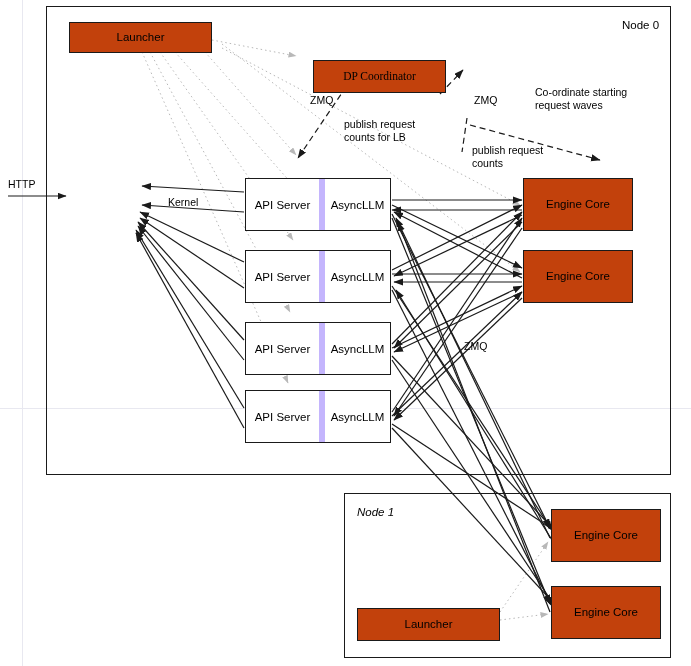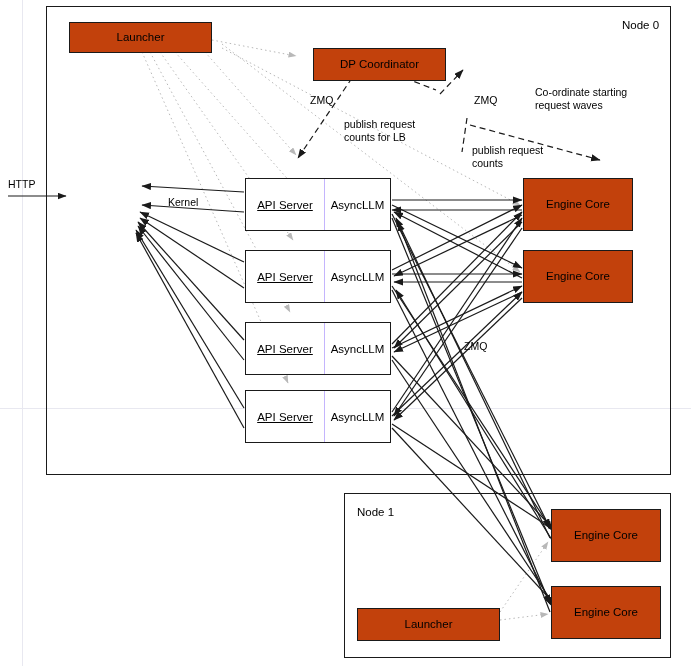--- a/index.html
+++ b/index.html
@@ -64,22 +64,21 @@
   .split > div {
     display: flex;
     align-items: center;
     justify-content: center;
     color: #000;
     box-sizing: border-box;
     white-space: nowrap;
   }
   .split > div.left {
     flex: 0 0 79px;
-    border-right: 1px solid #c4b5fd;
-    text-decoration: underline;
+    border-right: 6px solid #c4b5fd;
   }
   .split > div.right {
     flex: 1 1 auto;
   }
   .edge-label {
     position: absolute;
     font-size: 10.5px;
     color: #000;
     line-height: 1.25;
     white-space: pre-line;
@@ -91,21 +90,21 @@
 
 <div id="canvas">
 
   <div class="grid-line" style="left:22px; top:0; width:1px; height:666px;"></div>
   <div class="grid-line" style="left:0; top:408px; width:691px; height:1px;"></div>
 
   <div class="node-box" style="left:46px; top:6px; width:625px; height:469px;"></div>
   <div class="node-label" style="left:622px; top:19px;">Node 0</div>
 
   <div class="node-box" style="left:344px; top:493px; width:327px; height:165px;"></div>
-  <div class="node-label" style="left:357px; top:506px;">Node 1</div>
+  <div class="node-label" style="left:357px; top:506px;font-style:italic;">Node 1</div>
 
   <svg class="edges" viewBox="0 0 691 666">
     <defs>
       <marker id="arrowBlack" markerWidth="9" markerHeight="9" refX="7.5" refY="3" orient="auto" markerUnits="strokeWidth">
         <path d="M0,0 L8,3 L0,6 z" fill="#1a1a1a"></path>
       </marker>
       <marker id="arrowGray" markerWidth="9" markerHeight="9" refX="7.5" refY="3" orient="auto" markerUnits="strokeWidth">
         <path d="M0,0 L8,3 L0,6 z" fill="#b8b8b8"></path>
       </marker>
     </defs>
@@ -181,21 +180,21 @@
       <path d="M392,356 L556,532" marker-end="url(#arrowBlack)"></path>
       <path d="M392,360 L556,608" marker-end="url(#arrowBlack)"></path>
 
       <path d="M392,424 L560,534" marker-end="url(#arrowBlack)"></path>
       <path d="M392,428 L560,610" marker-end="url(#arrowBlack)"></path>
     </g>
   </svg>
 
   <div class="box" style="left:69px; top:22px; width:143px; height:31px;">Launcher</div>
 
-  <div class="box" style="left:313px; top:48px; width:133px; height:33px;">DP Coordinator</div>
+  <div class="box" style="left:313px; top:60px; width:133px; height:33px;font-family:Liberation Serif, serif;">DP Coordinator</div>
 
 
   <div class="split" style="left:245px; top:178px; width:146px; height:53px;">
     <div class="left">API Server</div>
     <div class="right">AsyncLLM</div>
   </div>
   <div class="split" style="left:245px; top:250px; width:146px; height:53px;">
     <div class="left">API Server</div>
     <div class="right">AsyncLLM</div>
   </div>

